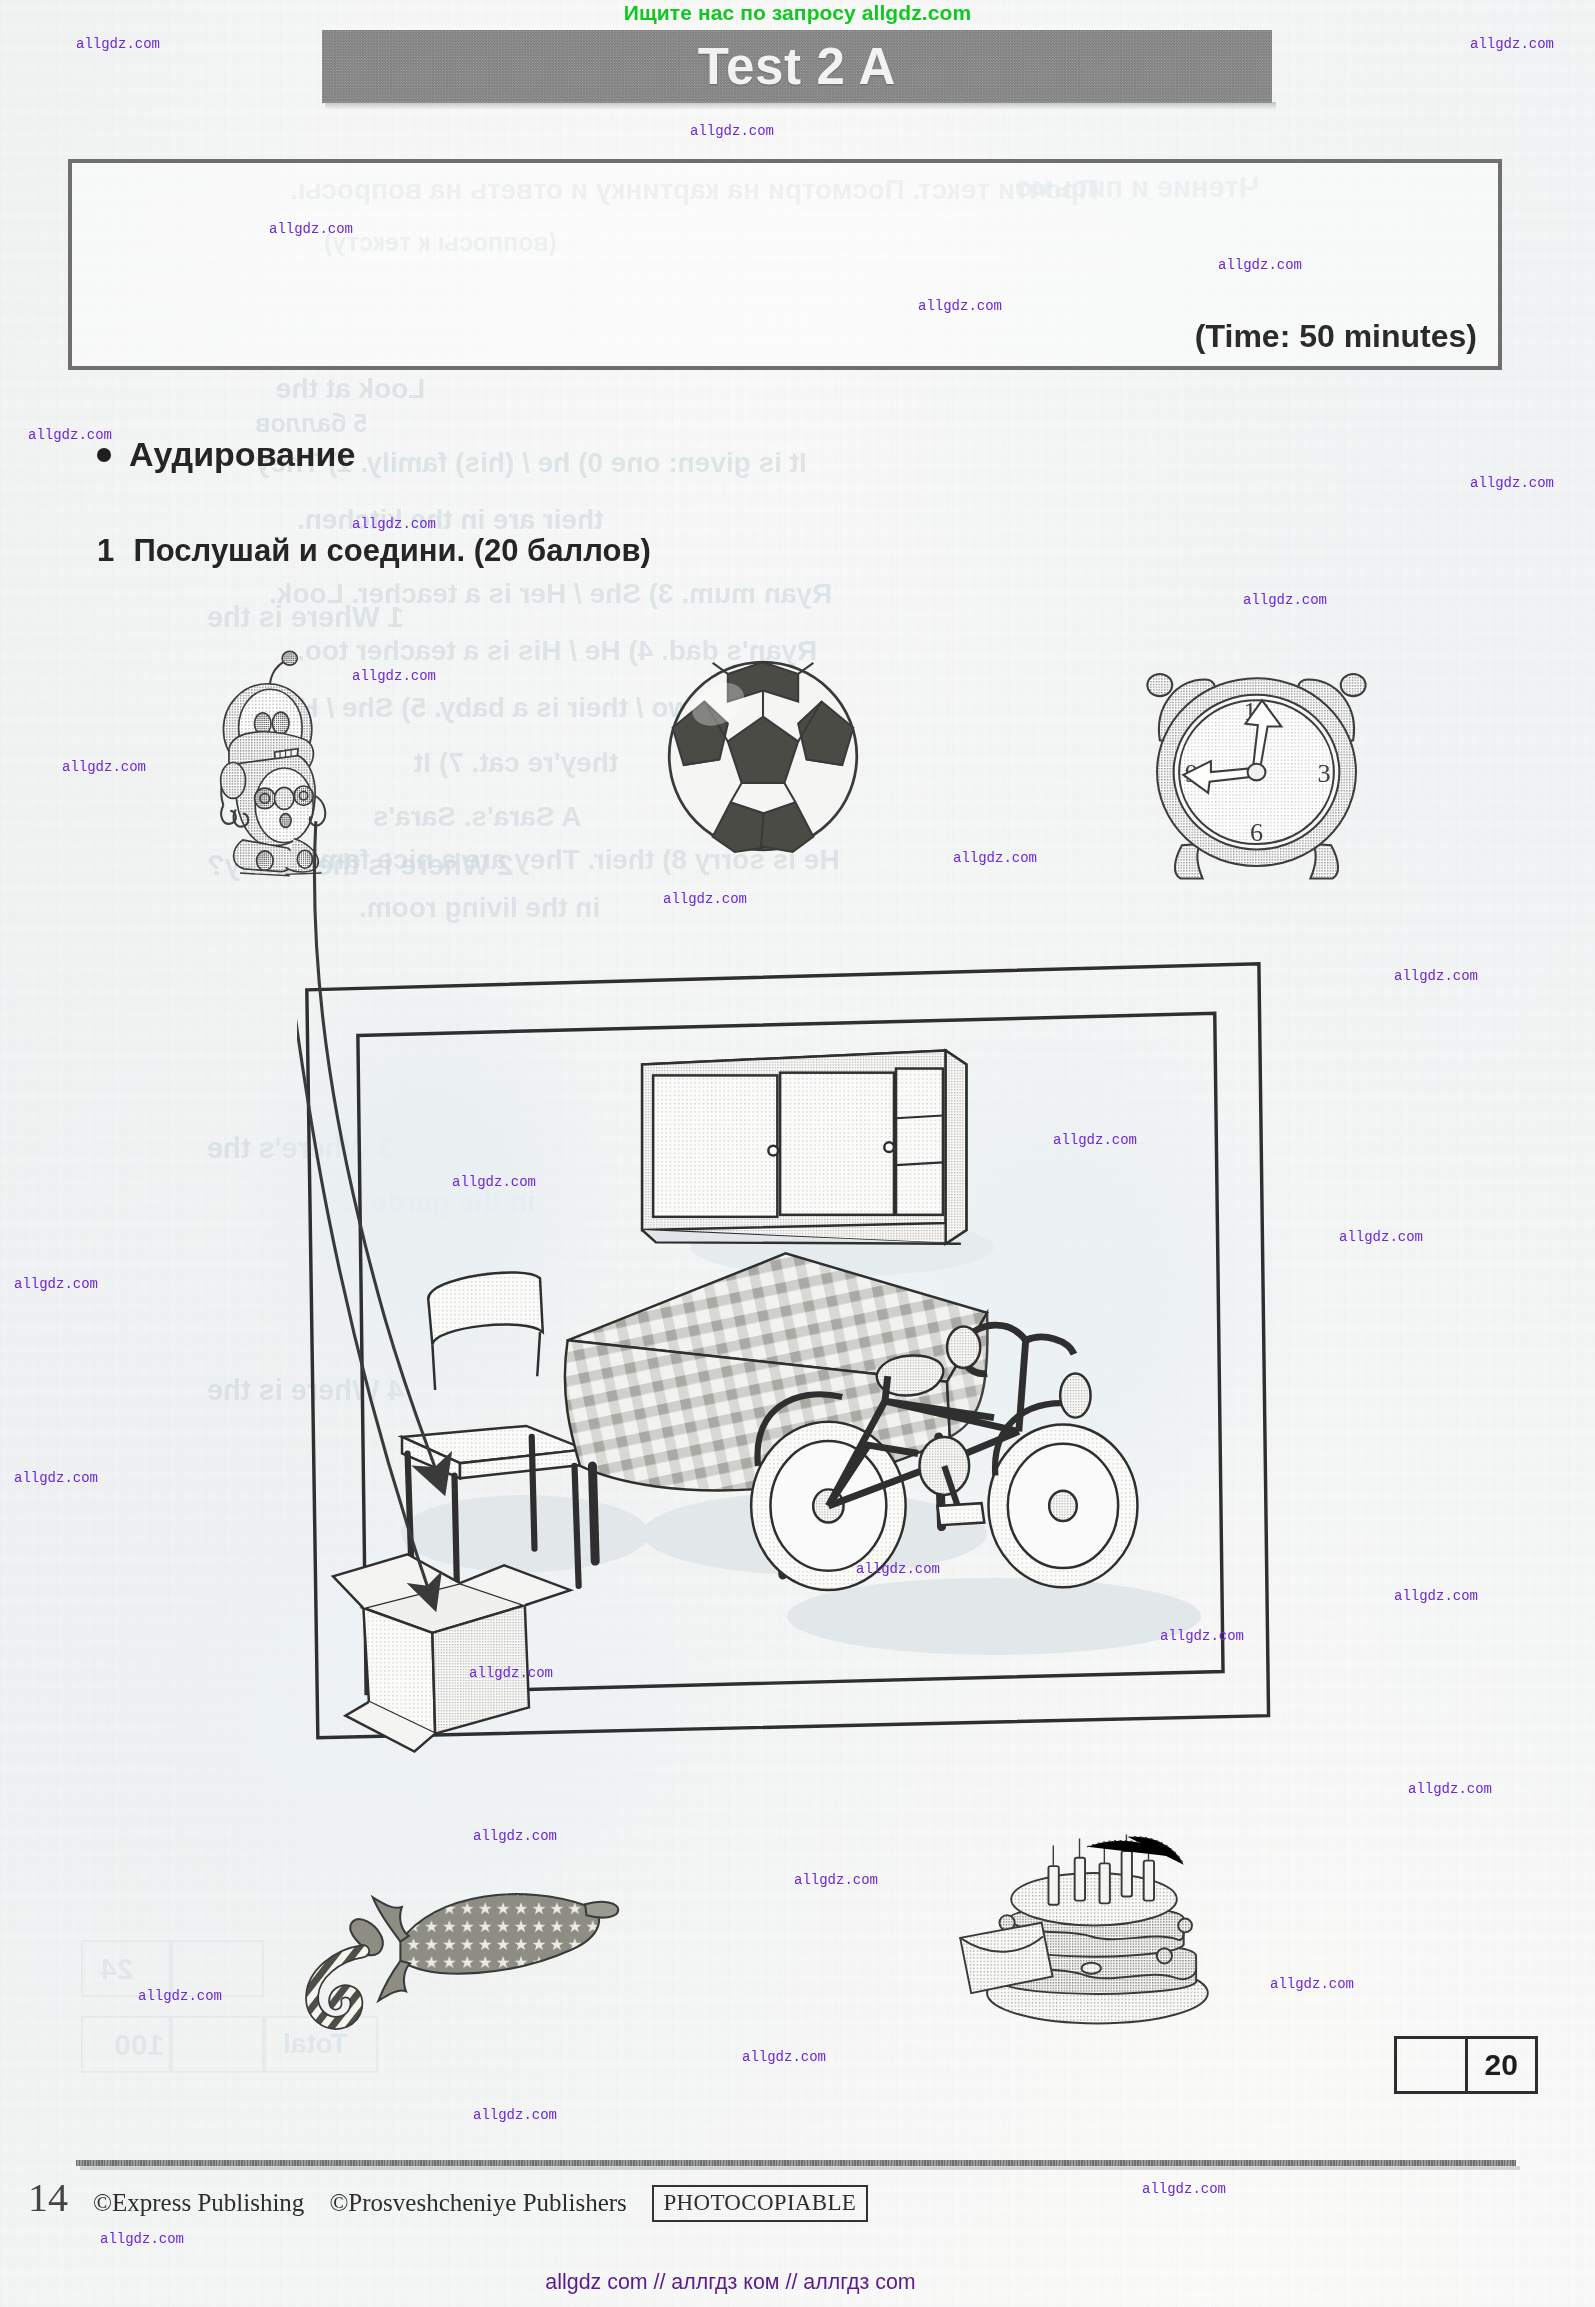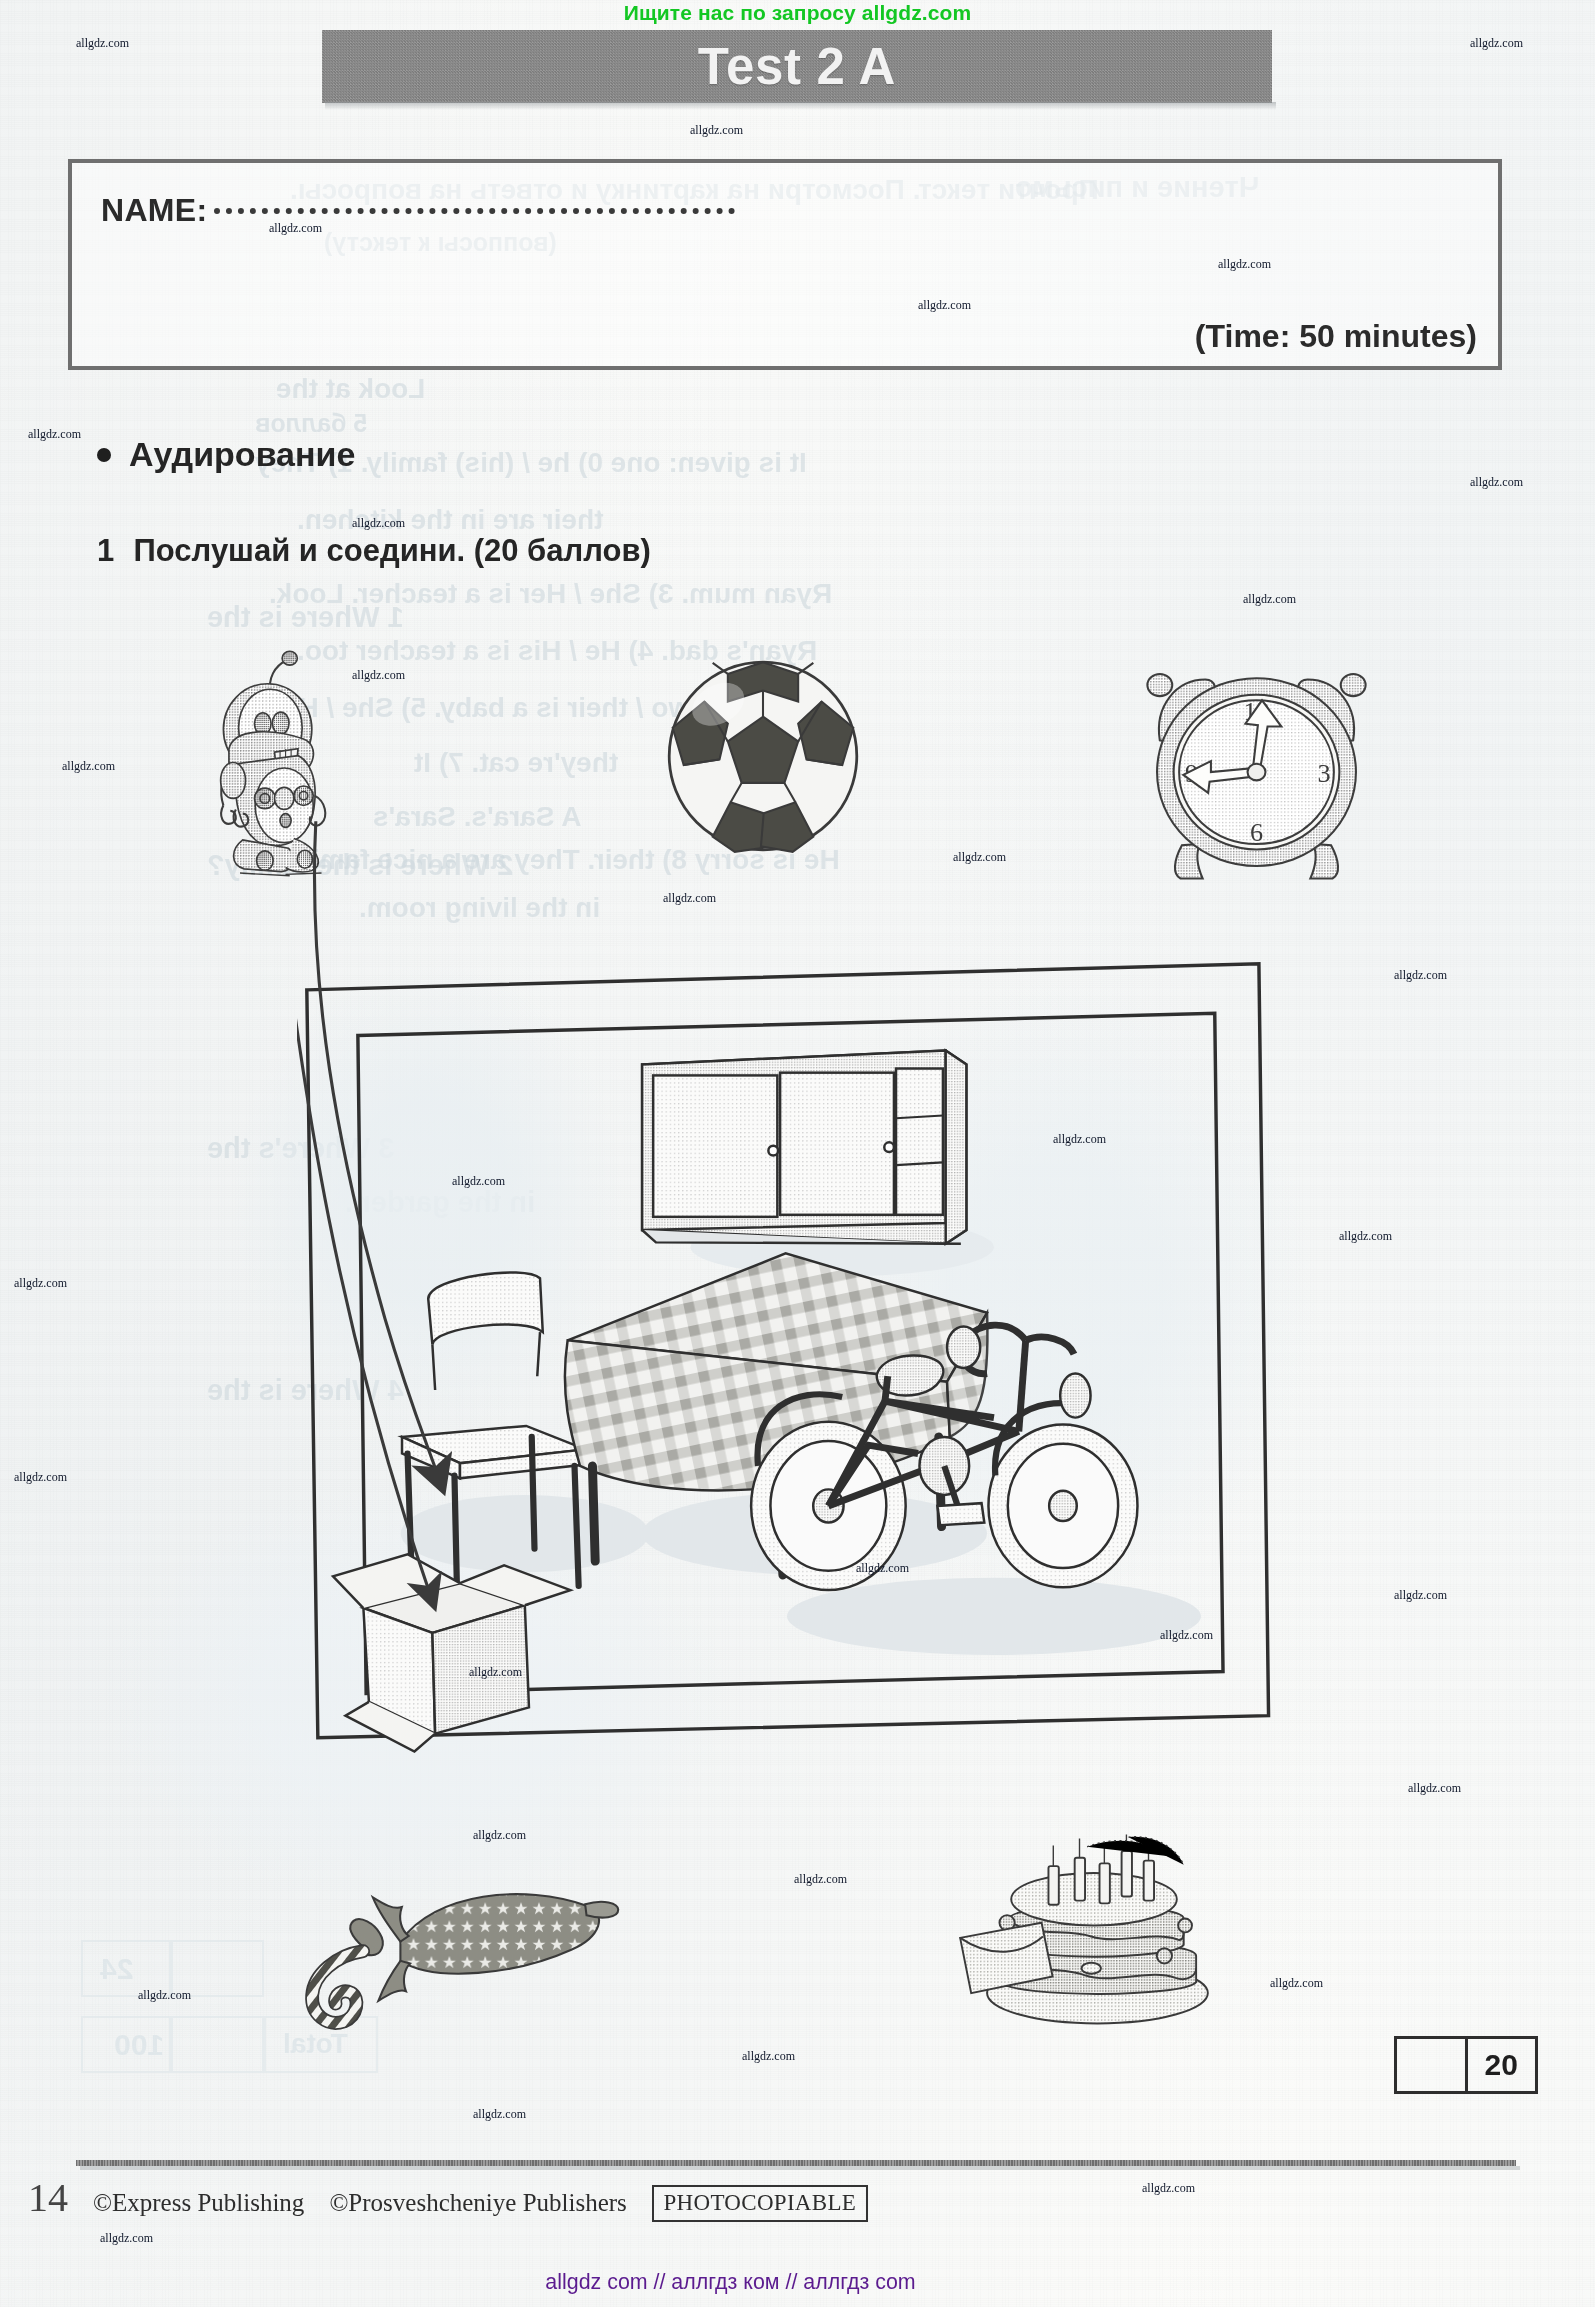--- a/index.html
+++ b/index.html
@@ -107,22 +107,22 @@
   .ghost-box {
     position:absolute; border:2.1px solid #dfe6ea; opacity:.65; pointer-events:none;
   }
   .ghost-num {
     position:absolute; color:#e0e7ea; font-weight:700; transform:scaleX(-1);
     pointer-events:none;
   }
 
   
   .wm {
-    position:absolute; color:#0f172a; font-size:12px;
-    font-family:Liberation Serif, serif; white-space:nowrap;
+    position:absolute; color:#6d28d9; font-size:14px;
+    font-family:Liberation Mono, monospace; white-space:nowrap;
     pointer-events:none;
   }
 
   
   .ill { position:absolute; }
 
   
   .room-outer { position:absolute; left:297px; top:954px; width:980px; height:821px; }
 
   
@@ -203,24 +203,20 @@
 <div style="position:absolute;left:794px;top:980px;width:525px;height:621px;border-radius:48%;background:radial-gradient(ellipse,#eaf0f3 28%,rgba(255,255,255,0) 70%);opacity:.8;"></div>
 <div style="position:absolute;left:104px;top:1484px;width:621px;height:428px;border-radius:50%;background:radial-gradient(ellipse,#edf2f5 35%,rgba(255,255,255,0) 72%);opacity:.75;"></div>
 
 <div class="green-banner">Ищите нас по запросу allgdz.com</div>
 
 <div class="title-bar">
   <span class="title-text">Test 2 A</span>
 </div>
 
 <div class="info-box">
-  <div class="info-row row-name">
-    <span class="lbl">NAME:</span>
-    <span class="dots"></span>
-  </div>
   <div class="time-note">(Time: 50 minutes)</div>
 </div>
 
 <div class="sect-heading">
   <span class="bullet-dot"></span>
   <span>Аудирование</span>
 </div>
 
 <div class="task-line">
   <span>1</span>

